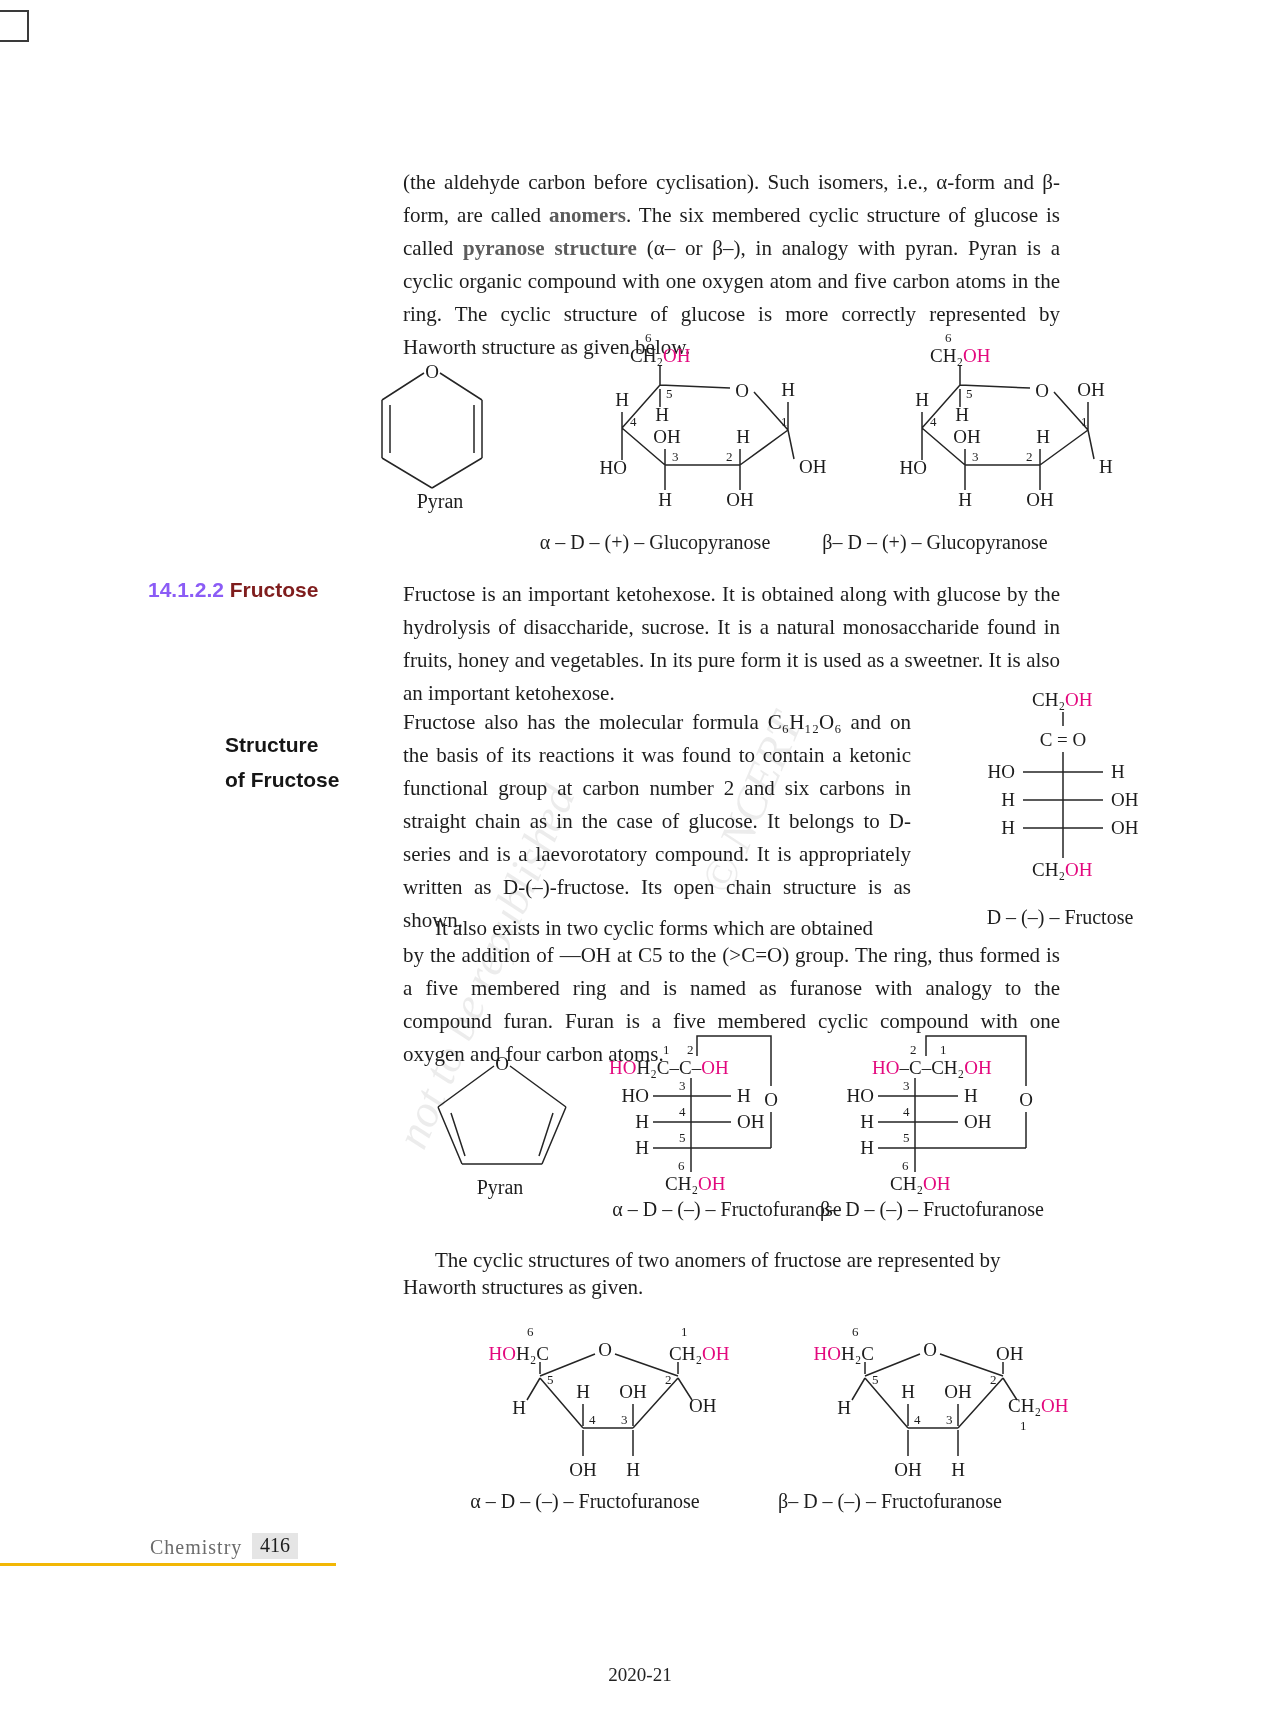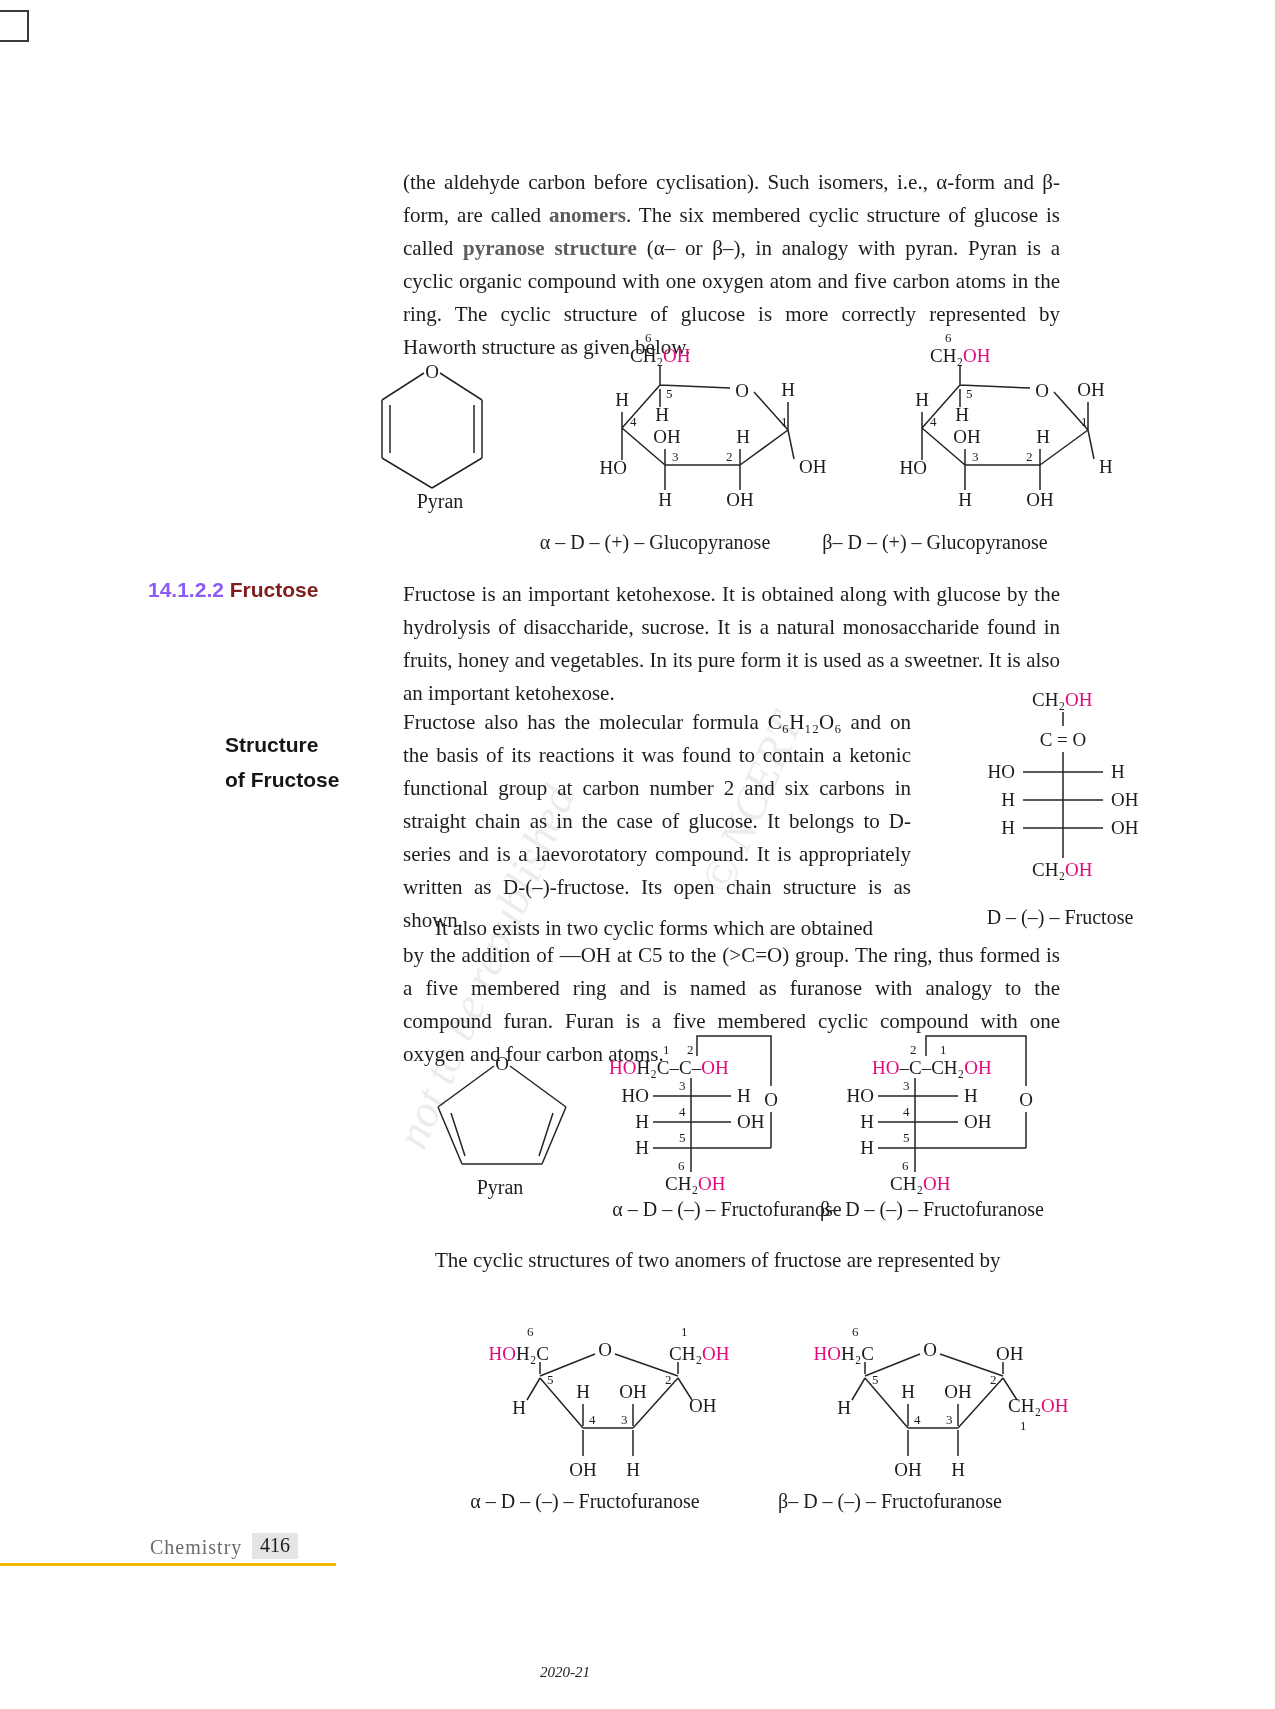--- a/index.html
+++ b/index.html
@@ -37,21 +37,21 @@
     font-size:46px;transform:rotate(-67deg);transform-origin:0 0;white-space:nowrap;
     font-family:"Liberation Serif","DejaVu Serif",serif;pointer-events:none;
   }
   .corner{position:absolute;left:-5px;top:10px;width:30px;height:28px;border:2px solid #3a3a3a;}
   .footer-subject{position:absolute;left:150px;top:1536px;font-size:20px;color:#6b6b6b;letter-spacing:1px;}
   .footer-pagebox{
     position:absolute;left:252px;top:1533px;background:#e5e5e5;color:#1d1d1d;
     font-size:20px;padding:1px 8px 2px 8px;
   }
   .footer-rule{position:absolute;left:0;top:1563px;width:336px;height:3px;background:#f2b705;}
-  .footer-year{position:absolute;left:540px;top:1664px;width:200px;text-align:left;font-size:15px;color:#222;font-style:italic;}
+  .footer-year{position:absolute;left:540px;top:1664px;width:200px;text-align:center;font-size:19px;color:#222;}
 </style>
 </head>
 <body>
 
 <div class="page">
 
   <div class="corner"></div>
 
   <div class="wm" style="left:690px;top:880px;">© NCERT</div>
   <div class="wm" style="left:385px;top:1135px;">not to be republished</div>
@@ -189,20 +189,21 @@
     <text class="atom" x="26" y="100" text-anchor="end">H</text>
     <text class="atom pk" x="116" y="100">OH</text>
     <text class="num" x="55" y="114">5</text>
     <text class="atom" x="26" y="126" text-anchor="end">H</text>
     <text class="num" x="54" y="142">6</text>
     <text class="atom" x="42" y="162"><tspan>CH₂</tspan><tspan class="pk">OH</tspan></text>
   </svg>
   <div class="cap" style="left:772px;top:1198px;width:320px;">β– D – (–) – Fructofuranose</div>
 
   <div class="abs body-text" style="left:435px;top:1244px;width:640px;text-align:left;">The cyclic structures of two anomers of fructose are represented by</div>
+  <div class="abs body-text" style="left:403px;top:1271px;width:640px;text-align:left;">Haworth structures as given.</div>
 
   <svg class="struct" style="left:455px;top:1318px;" width="310" height="175" viewBox="0 0 310 175">
     <g>
       <path d="M140,36 L85,58 M160,36 L223,58 M85,60 L128,110 M223,60 L178,110 M128,110 L178,110
                M85,56 L85,44 M223,56 L223,44 M85,60 L72,82 M128,108 L128,86 M128,112 L128,138
                M178,108 L178,86 M178,112 L178,138 M223,60 L237,82"></path>
     </g>
     <text class="num" x="72" y="18">6</text>
     <text class="atom" x="94" y="42" text-anchor="end"><tspan class="pk">HO</tspan><tspan>H₂C</tspan></text>
     <text class="atom" x="150" y="38" text-anchor="middle">O</text>

